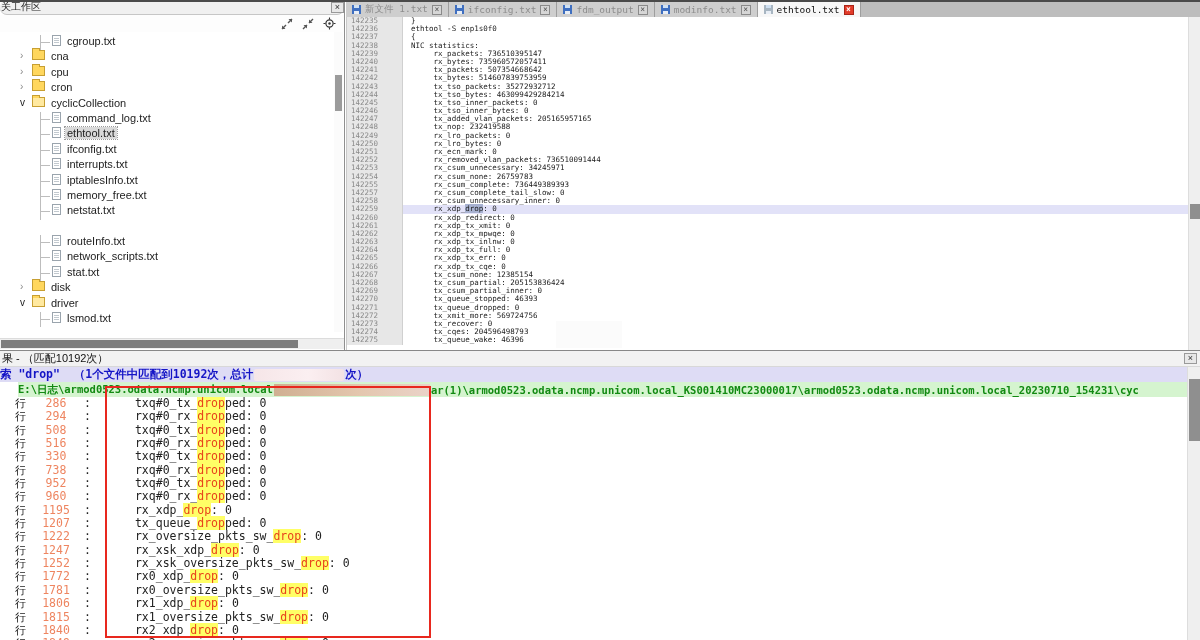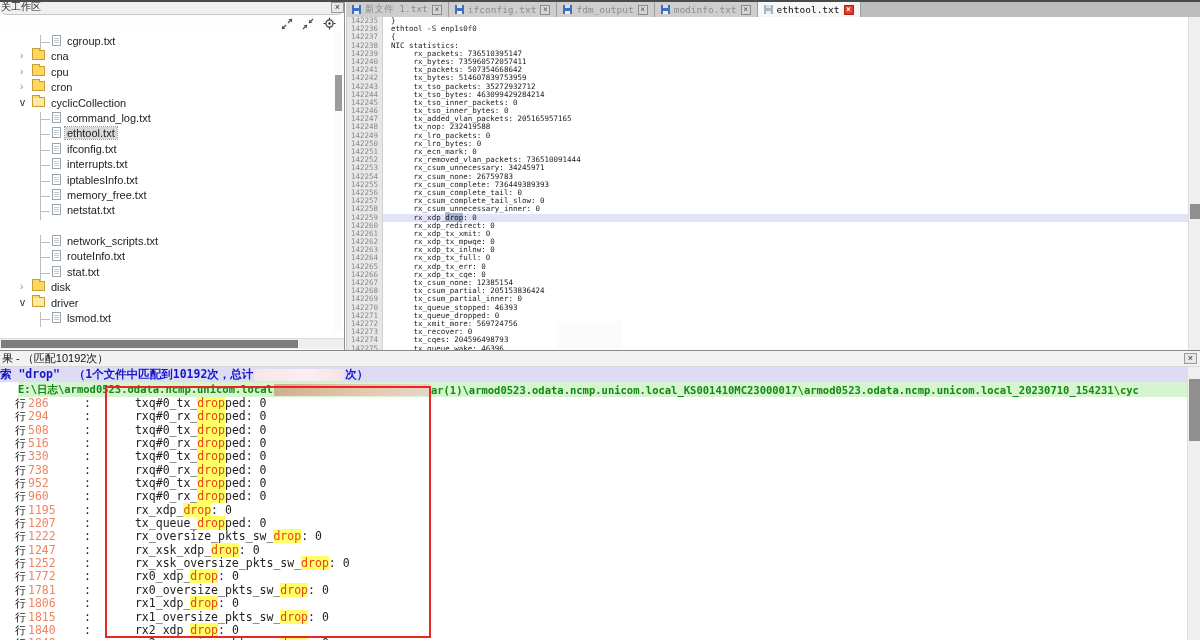--- a/index.html
+++ b/index.html
@@ -42,37 +42,37 @@
   .floppy { width:9px; height:9px; background:#3f6fc0; position:relative; flex:none; }
   .floppy::before { content:""; position:absolute; left:2px; top:0; width:5px; height:3px; background:#cfe0f2; }
   .floppy::after { content:""; position:absolute; left:2px; bottom:0; width:5px; height:3px; background:#e8eef6; }
   .tab.active .floppy { background:#a8b6c2; }
   .tabx { width:10px; height:10px; border:1px solid #8a8a8a; background:#d6d6d6; color:#555; font-size:8px; line-height:8px; text-align:center; flex:none; }
   .tab.active .tabx { background:#e23b29; border-color:#a92417; color:#fff; font-weight:bold; }
 
   
   .editor { position:absolute; left:346px; top:17px; width:842px; height:333px; background:#fff; overflow:hidden; font-family:"DejaVu Sans Mono",monospace; font-size:7.5px; border-left:1px solid #c9c9c9; }
   .line { height:8.2px; line-height:8.2px; display:flex; white-space:pre; }
-  .gutter { width:36px; flex:none; background:#e7e7e7; color:#8a8a8a; padding-left:4px; border-right:1px solid #d0d0d0; }
+  .gutter { width:56px; flex:none; background:#e7e7e7; color:#8a8a8a; padding-left:4px; border-right:1px solid #d0d0d0; }
   .code { flex:1; padding-left:8px; color:#1a1a1a; }
   .line.current .code { background:#e2e2f8; }
   .sel { background:#a7b1d0; }
   .ed-scroll { position:absolute; left:1188px; top:17px; width:12px; height:333px; background:#efefef; border-left:1px solid #dddddd; }
   .ed-thumb { position:absolute; left:1px; top:187px; width:10px; height:15px; background:#8f8f8f; }
   .redact-editor { position:absolute; left:556px; top:321px; width:66px; height:27px; background:rgba(250,250,250,.88); }
 
   
   .results { position:absolute; left:0; top:350px; width:1200px; height:290px; background:#fff; border-top:1px solid #888; }
   .res-header { height:16px; background:#f2f2f2; border-bottom:1px solid #d8d8d8; display:flex; align-items:center; justify-content:space-between; padding:0 3px 0 2px; font-size:11px; color:#111; }
   .res-summary { height:15px; background:#dedcf5; color:#1515c6; font-weight:bold; font-family:"DejaVu Sans Mono",monospace; font-size:11.5px; display:flex; align-items:center; white-space:pre; overflow:hidden; }
   .res-path { height:15px; background:#d5f4cf; color:#128a12; font-weight:bold; font-family:"DejaVu Sans Mono",monospace; font-size:10.5px; display:flex; align-items:center; white-space:pre; overflow:hidden;margin-left:18px; }
   .res-rows { position:relative; overflow:hidden; height:244px; font-family:"DejaVu Sans Mono",monospace; font-size:11.5px; }
   .rrow { height:13.35px; line-height:13.35px; display:flex; white-space:pre; }
   .rl { width:13px; margin-left:15px; flex:none; font-family:"Liberation Sans",sans-serif; font-size:11px; color:#222; }
-  .rn { width:56px; flex:none; text-align:left; color:#ee8560; }
+  .rn { width:56px; flex:none; text-align:center; color:#ee8560; }
   .rc { color:#222; }
   .rt { margin-left:44px; color:#222; }
   .rt mark { background:#ffff66; color:#e8431c; }
   .res-scroll { position:absolute; right:0; top:16px; width:13px; height:274px; background:#efefef; border-left:1px solid #ddd; }
   .res-thumb { position:absolute; left:1px; top:12px; width:11px; height:62px; background:#8f8f8f; }
   .red-rect { position:absolute; left:105px; top:35px; width:326px; height:252px; border:2px solid #e8281e; z-index:8; pointer-events:none; }
   .redact-summary { display:inline-block; width:90px; height:12px; background:linear-gradient(90deg,#f6e6e8,#fbeff1 60%,#f3e2e4); margin:0 1px; border-radius:2px; }
   .redact-path { display:inline-block; width:156px; height:12px; background:linear-gradient(90deg,#cfa98c,#e5c3ab 55%,#ecd0c8); opacity:.92; margin:0 1px; }
 </style>
 </head>
@@ -164,26 +164,26 @@
       </div>
       <div class="trow lvl2">
         <span class="twig"></span>
         <span class="ficon"></span>
         <span class="tlabelwrap">netstat.txt</span>
       </div>
       <div class="trow lvl2"></div>
       <div class="trow lvl2">
         <span class="twig"></span>
         <span class="ficon"></span>
+        <span class="tlabelwrap">routeInfo.txt</span>
+      </div>
+      <div class="trow lvl2">
+        <span class="twig"></span>
+        <span class="ficon"></span>
         <span class="tlabelwrap">network_scripts.txt</span>
-      </div>
-      <div class="trow lvl2">
-        <span class="twig"></span>
-        <span class="ficon"></span>
-        <span class="tlabelwrap">routeInfo.txt</span>
       </div>
       <div class="trow lvl2">
         <span class="twig"></span>
         <span class="ficon"></span>
         <span class="tlabelwrap">stat.txt</span>
       </div>
       <div class="trow lvl1">
         <span class="arrow ">›</span>
         <span class="fold "></span>
         <span class="tlabelwrap">disk</span>
@@ -251,21 +251,20 @@
     <div class="line"><span class="gutter">142246</span><span class="code">     tx_tso_inner_bytes: 0</span></div>
     <div class="line"><span class="gutter">142247</span><span class="code">     tx_added_vlan_packets: 205165957165</span></div>
     <div class="line"><span class="gutter">142248</span><span class="code">     tx_nop: 232419588</span></div>
     <div class="line"><span class="gutter">142249</span><span class="code">     rx_lro_packets: 0</span></div>
     <div class="line"><span class="gutter">142250</span><span class="code">     rx_lro_bytes: 0</span></div>
     <div class="line"><span class="gutter">142251</span><span class="code">     rx_ecn_mark: 0</span></div>
     <div class="line"><span class="gutter">142252</span><span class="code">     rx_removed_vlan_packets: 736510091444</span></div>
     <div class="line"><span class="gutter">142253</span><span class="code">     rx_csum_unnecessary: 34245971</span></div>
     <div class="line"><span class="gutter">142254</span><span class="code">     rx_csum_none: 26759783</span></div>
     <div class="line"><span class="gutter">142255</span><span class="code">     rx_csum_complete: 736449389393</span></div>
-    <div class="line"><span class="gutter">142256</span><span class="code">     rx_csum_complete_tail: 0</span></div>
     <div class="line"><span class="gutter">142257</span><span class="code">     rx_csum_complete_tail_slow: 0</span></div>
     <div class="line"><span class="gutter">142258</span><span class="code">     rx_csum_unnecessary_inner: 0</span></div>
     <div class="line current"><span class="gutter">142259</span><span class="code">     rx_xdp_<span class="sel">drop</span>: 0</span></div>
     <div class="line"><span class="gutter">142260</span><span class="code">     rx_xdp_redirect: 0</span></div>
     <div class="line"><span class="gutter">142261</span><span class="code">     rx_xdp_tx_xmit: 0</span></div>
     <div class="line"><span class="gutter">142262</span><span class="code">     rx_xdp_tx_mpwqe: 0</span></div>
     <div class="line"><span class="gutter">142263</span><span class="code">     rx_xdp_tx_inlnw: 0</span></div>
     <div class="line"><span class="gutter">142264</span><span class="code">     rx_xdp_tx_full: 0</span></div>
     <div class="line"><span class="gutter">142265</span><span class="code">     rx_xdp_tx_err: 0</span></div>
     <div class="line"><span class="gutter">142266</span><span class="code">     rx_xdp_tx_cqe: 0</span></div>

